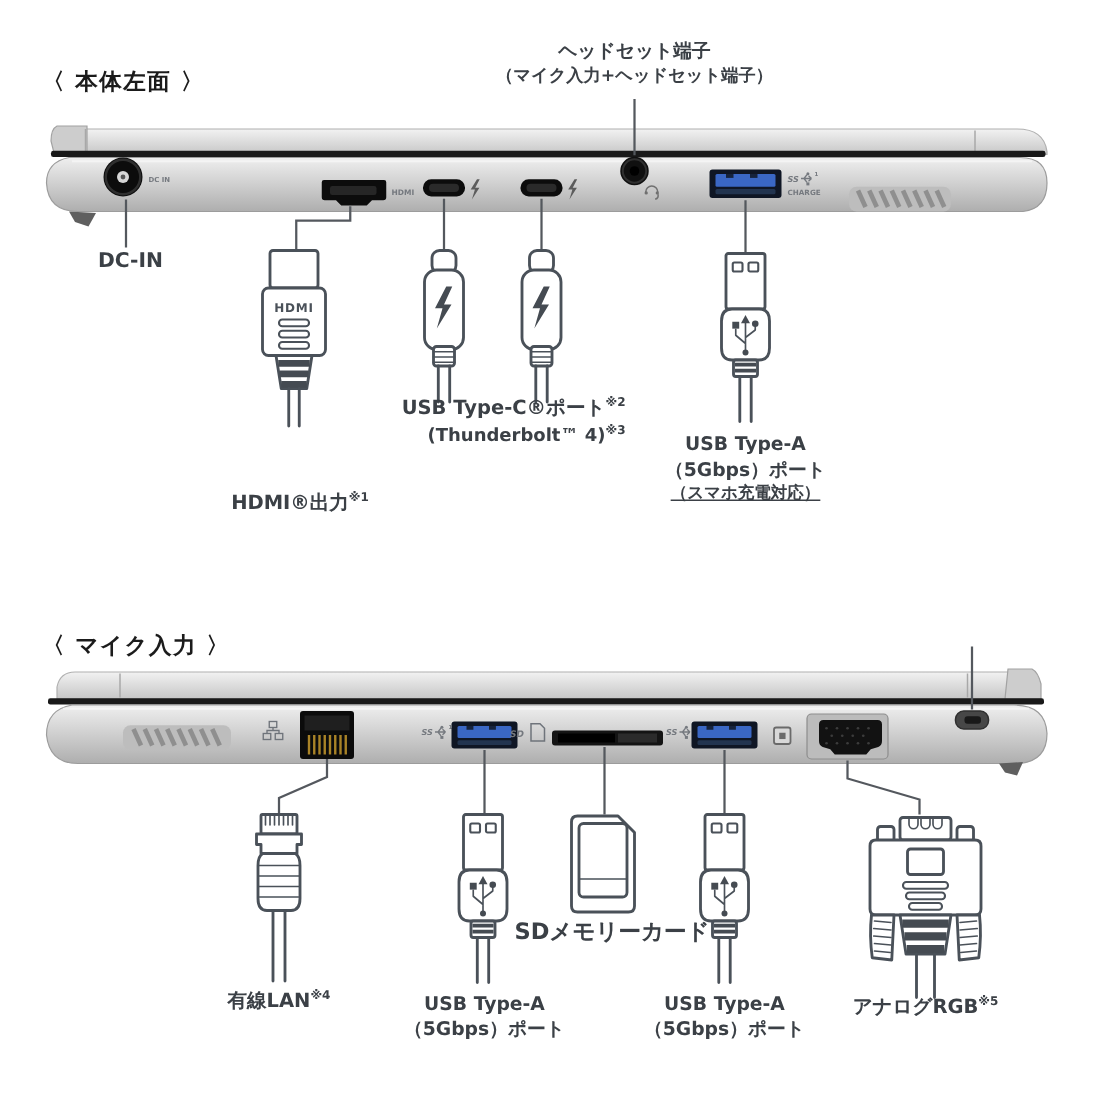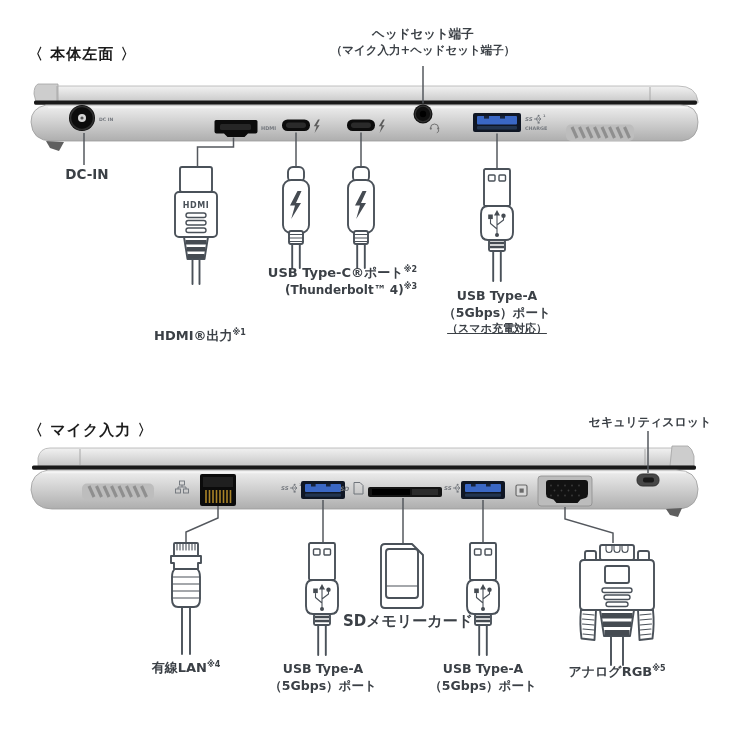--- a/index.html
+++ b/index.html
@@ -349,21 +349,20 @@
   </div>
 
   <div class="lbl" style="left:425px;top:288px;width:144px;font-size:12.5px;">
     <div>USB Type-A</div>
     <div>（5Gbps）ポート</div>
     <div style="font-size:11px;text-decoration:underline;">（スマホ充電対応）</div>
   </div>
 
   <div class="heading" style="left:28px;top:421px;">〈 マイク入力 〉</div>
 
-  <div class="lbl" style="left:573px;top:414px;width:154px;font-size:12px;">セキュリティスロット</div>
 
   <div class="lbl" style="left:114px;top:659px;width:144px;font-size:13px;">
     <span>有線LAN</span><sup>※4</sup>
   </div>
 
   <div class="lbl" style="left:251px;top:661px;width:144px;font-size:12.5px;">
     <div>USB Type-A</div>
     <div>（5Gbps）ポート</div>
   </div>
 

